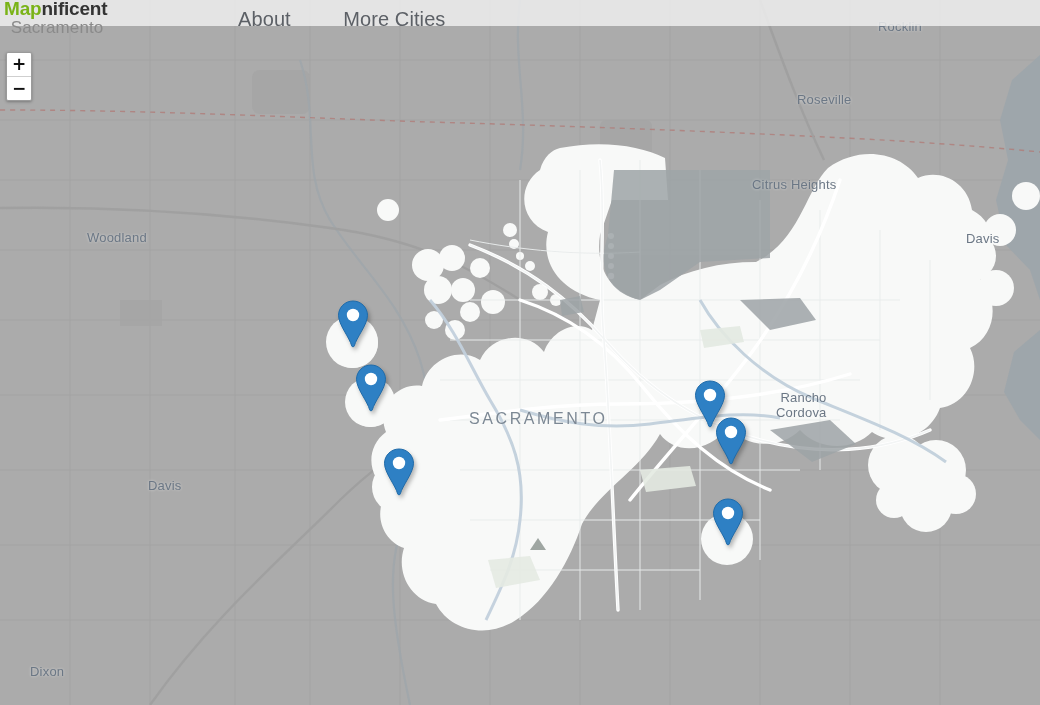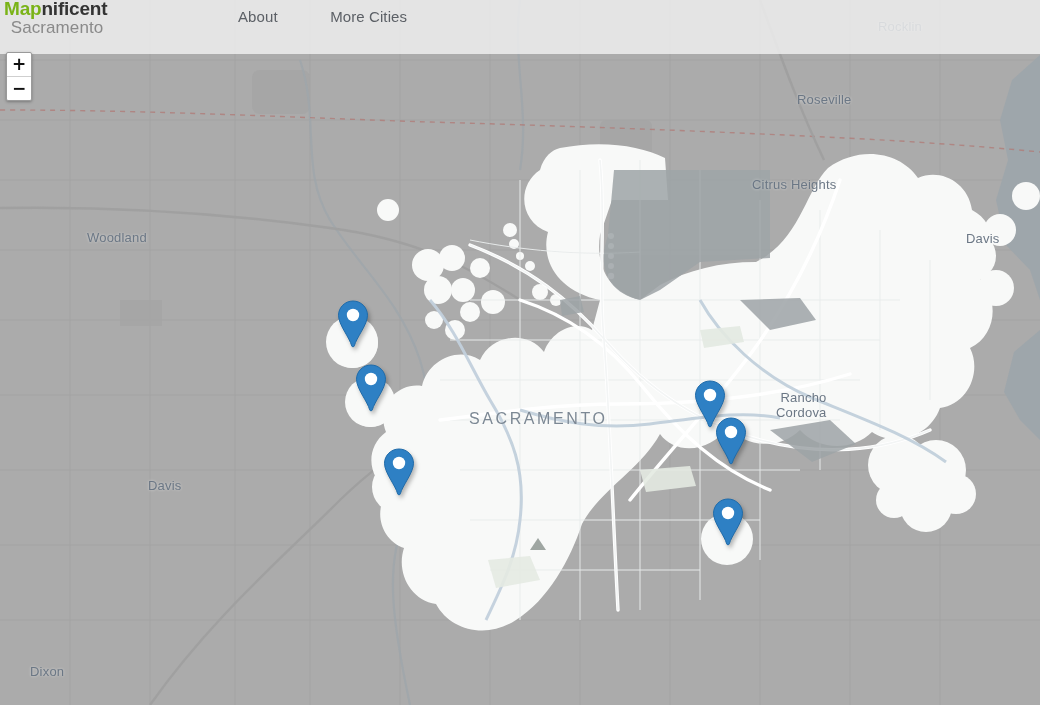--- a/index.html
+++ b/index.html
@@ -24,35 +24,35 @@
   }
   .map-label.two-line{text-align:right;line-height:15px;}
 
   
   .marker{position:absolute;width:34px;height:48px;}
   .marker svg{display:block;width:34px;height:48px;
     filter:drop-shadow(2px 3px 2px rgba(0,0,0,.28));}
 
   
   #header{
-    position:absolute;left:0;top:0;width:1040px;height:54px;
+    position:absolute;left:0;top:0;width:1040px;height:26px;
     background:rgba(240,240,240,.82);
     z-index:40;
   }
   #logo{position:absolute;left:4px;top:-1px;line-height:1;}
   #logo .logo-row{font-size:19px;font-weight:bold;letter-spacing:-.2px;}
   #logo .map{color:#7ab317;}
   #logo .nificent{color:#333333;}
   #logo .city{
     display:block;text-align:right;color:#8a8a8a;font-size:17px;
     font-weight:normal;margin-top:1px;padding-right:4px;letter-spacing:.1px;
   }
   #nav{position:absolute;left:238px;top:8px;}
   #nav a{
-    color:#5c6066;font-size:15px;text-decoration:none;margin-right:48px;
+    color:#5c6066;font-size:20px;text-decoration:none;margin-right:48px;
     letter-spacing:.1px;
   }
 
   
   #zoom-ctl{
     position:absolute;left:6px;top:52px;width:24px;z-index:45;
     background:#fff;border:1px solid #9a9a9a;border-radius:2px;
     box-shadow:0 1px 3px rgba(0,0,0,.3);
   }
   #zoom-ctl div{

